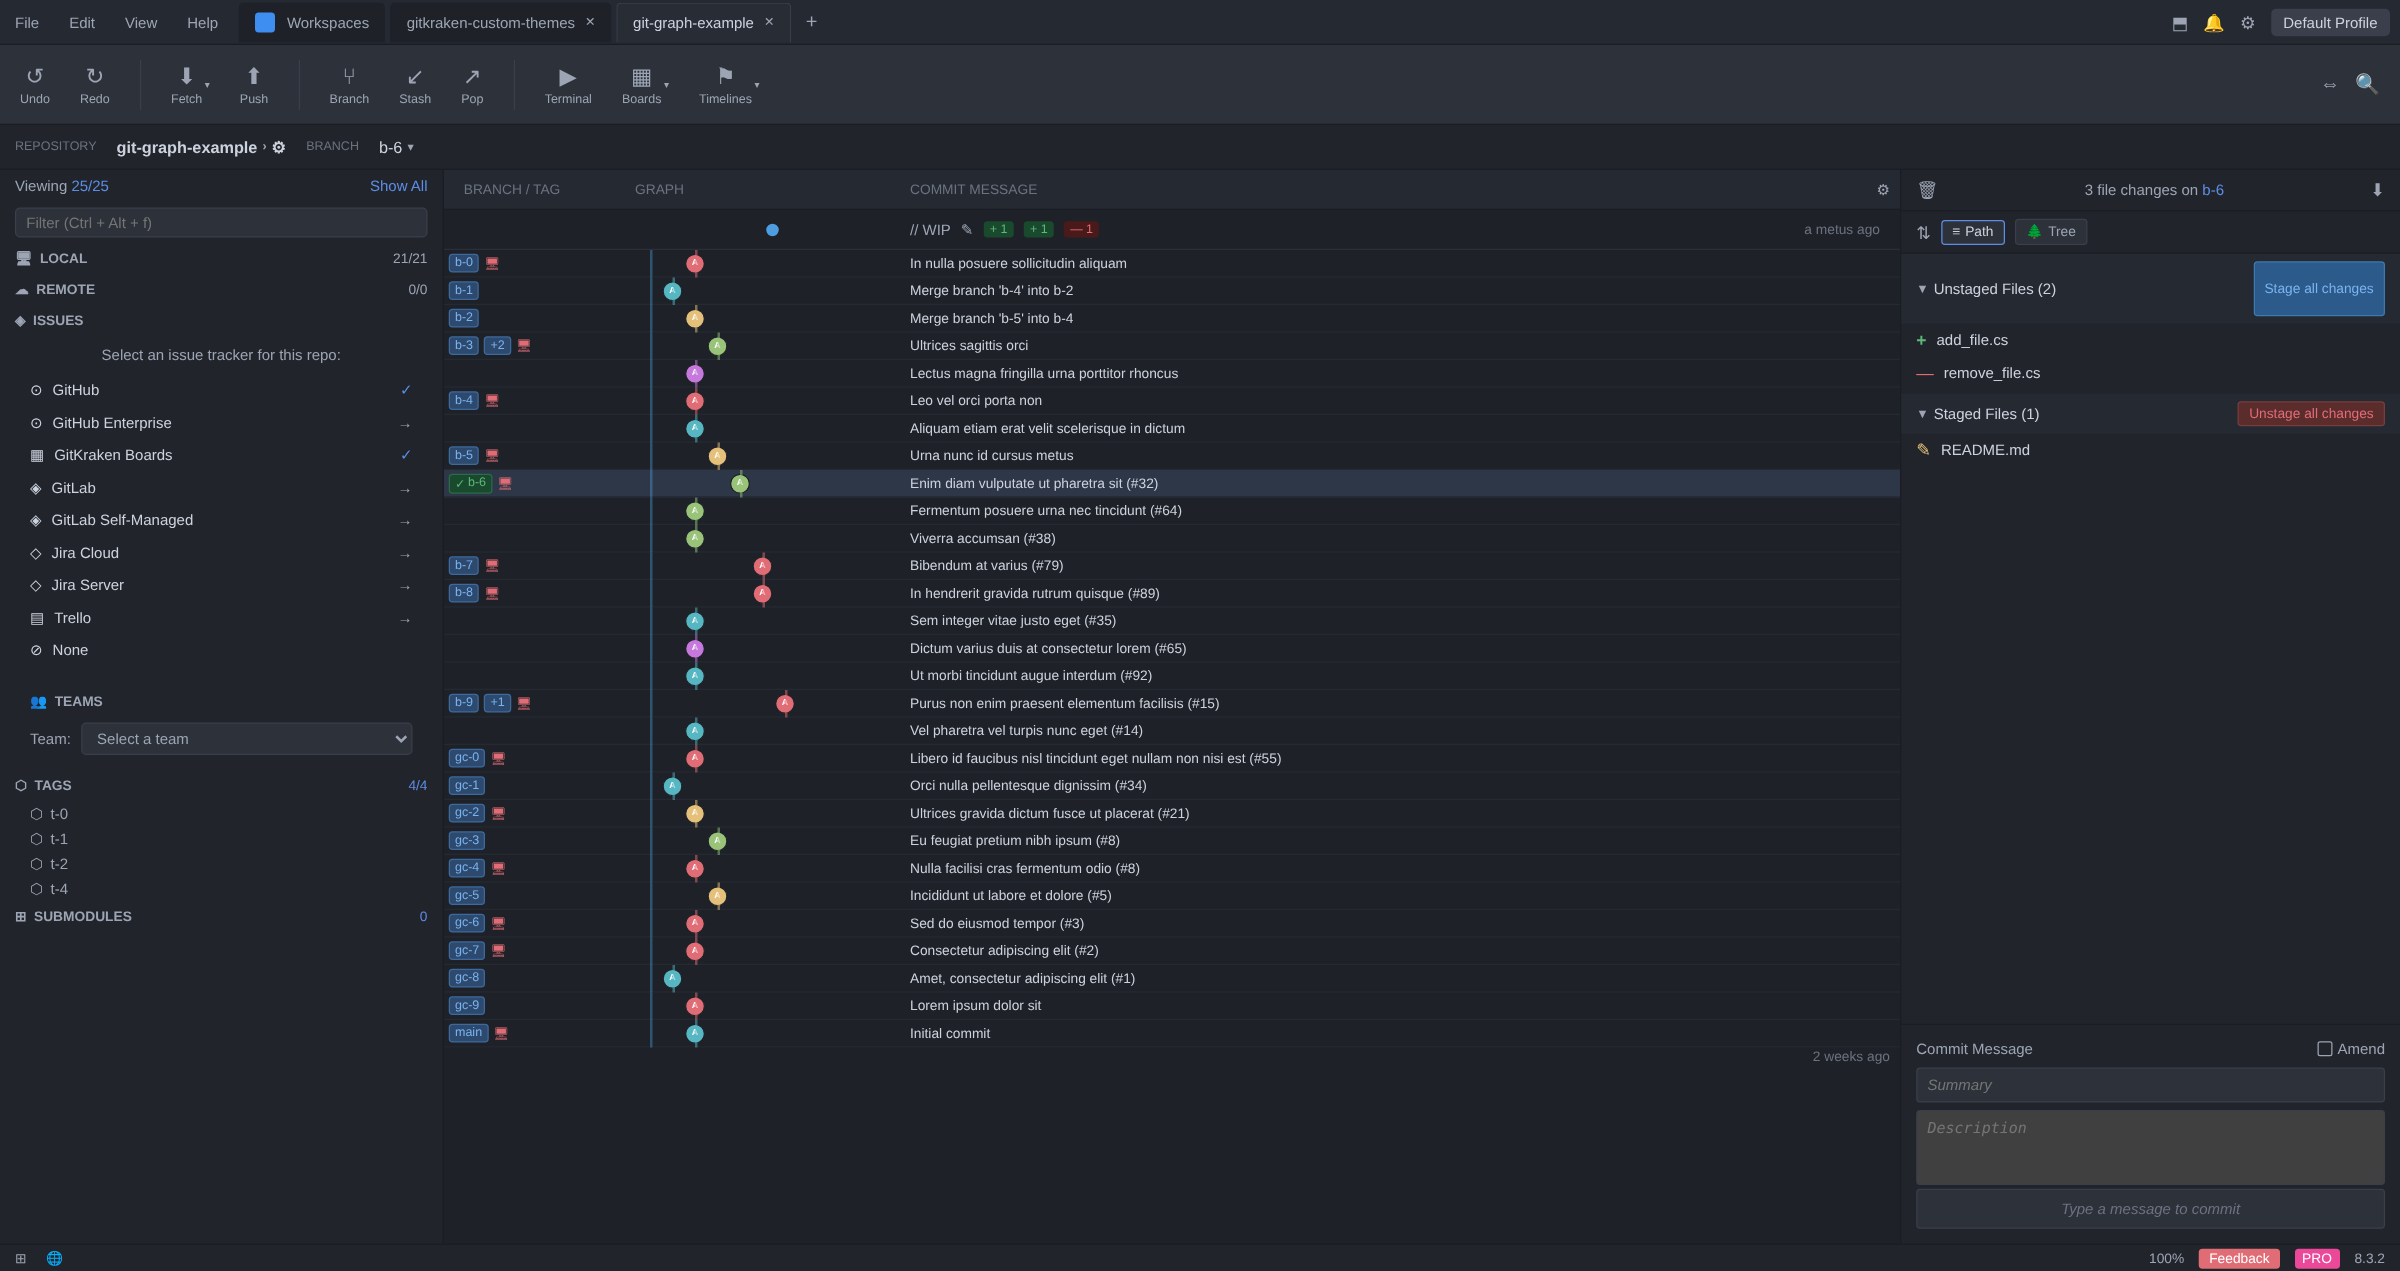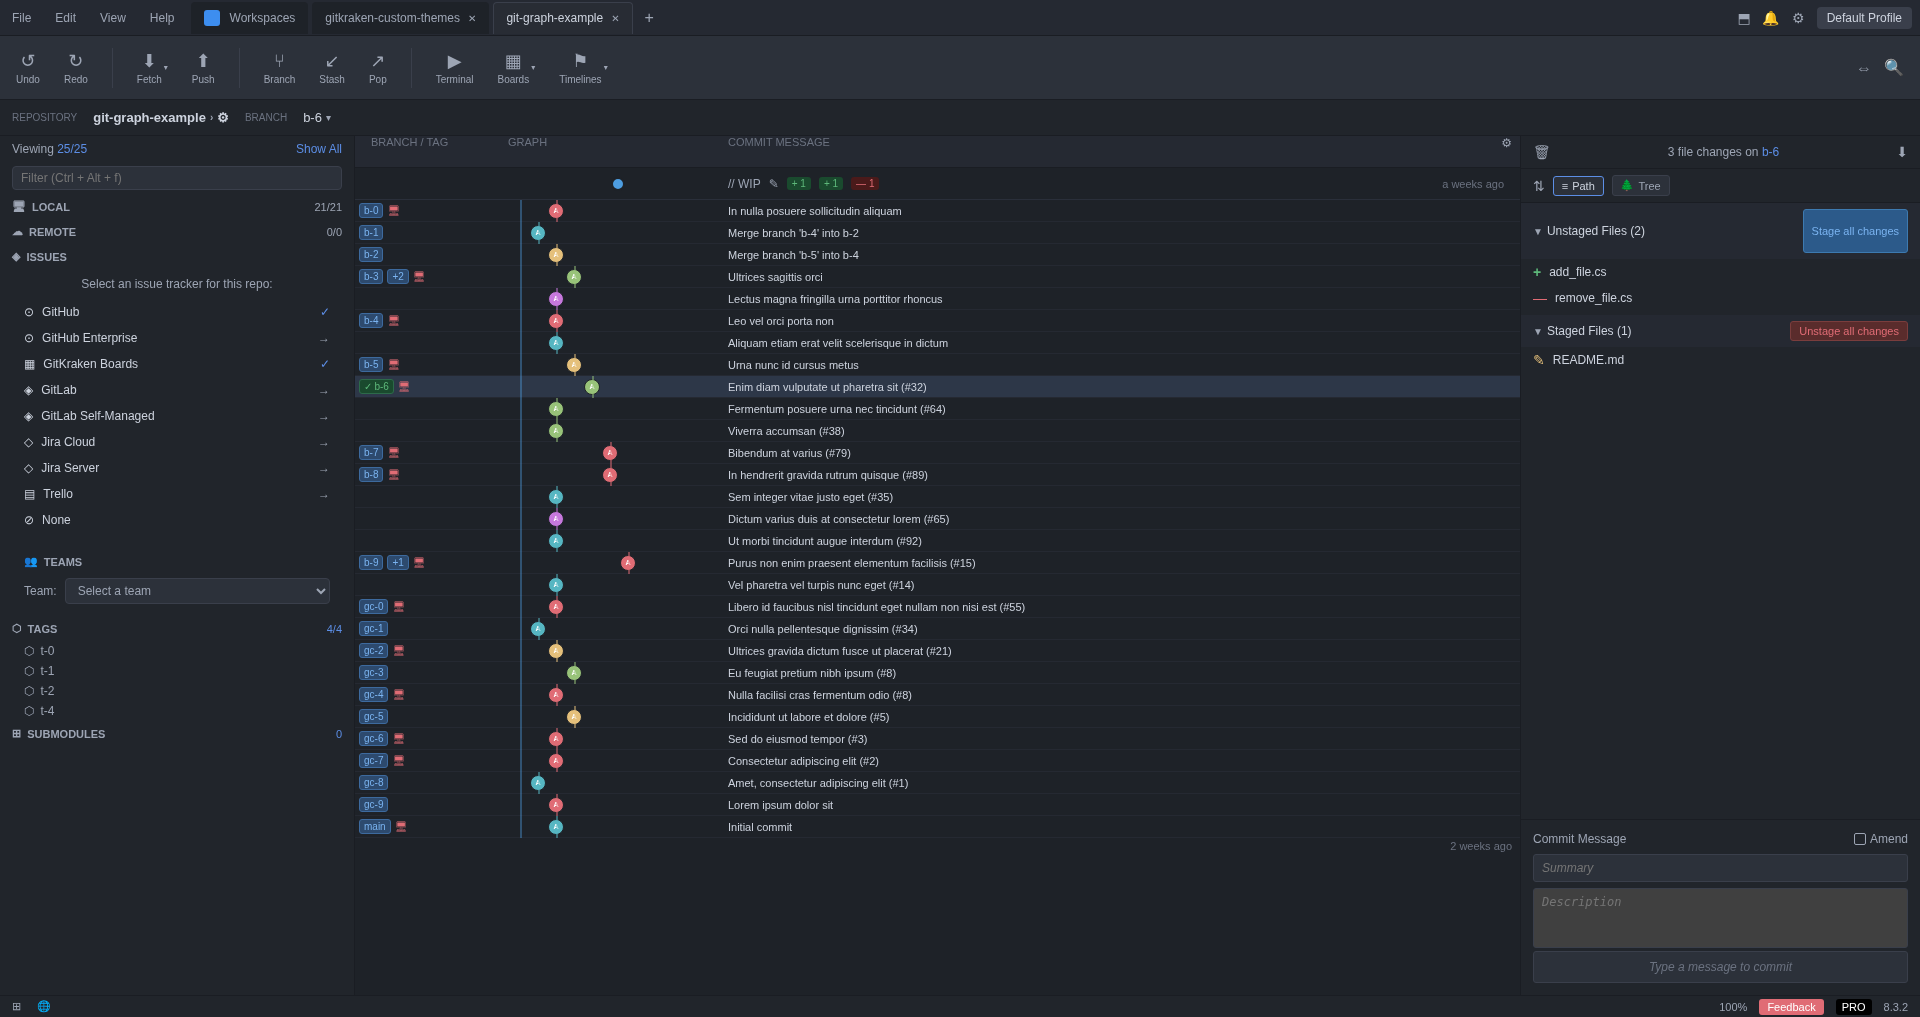--- a/index.html
+++ b/index.html
@@ -56,21 +56,21 @@
     .tracker-arrow { color: #9da5b4; font-size: 12px; }
     .tag-item { display: flex; align-items: center; gap: 6px; padding: 3px 12px 3px 24px; color: #9da5b4; font-size: 12px; cursor: pointer; }
     .teams-section { padding: 8px 12px; }
     .team-select { width: 100%; background: #2c313a; border: 1px solid #3a3f4b; border-radius: 4px; padding: 4px 8px; color: #9da5b4; font-size: 12px; outline: none; }
     .tags-header { display: flex; align-items: center; justify-content: space-between; padding: 6px 12px; }
     .tags-count { color: #5c8ee6; font-size: 11px; }
     .submodules-row { display: flex; align-items: center; justify-content: space-between; padding: 6px 12px; }
 
     
     .graph-area { flex: 1; display: flex; flex-direction: column; background: #1e2228; overflow: hidden; }
-    .graph-header { display: flex; height: 32px; background: #252932; border-bottom: 1px solid #1a1d23; padding: 0 8px; }
+    .graph-header { display: flex; align-items: center; height: 32px; background: #252932; border-bottom: 1px solid #1a1d23; padding: 0 8px; }
     .graph-col-branch { width: 145px; font-size: 11px; color: #6b7280; text-transform: uppercase; padding: 0 8px; }
     .graph-col-graph { width: 220px; font-size: 11px; color: #6b7280; text-transform: uppercase; }
     .graph-col-message { flex: 1; font-size: 11px; color: #6b7280; text-transform: uppercase; }
     .graph-icon-btn { margin-left: auto; color: #9da5b4; cursor: pointer; }
     .wip-row { display: flex; align-items: center; height: 32px; background: #1e2228; border-bottom: 1px solid #2a2f3a; padding: 0 8px; cursor: pointer; position: relative; }
     .wip-branch { width: 145px; padding: 0 8px; font-size: 12px; }
     .wip-dot { width: 14px; height: 14px; border-radius: 50%; background: #4d9de0; border: 2px solid #1e2228; }
     .wip-message { flex: 1; color: #9da5b4; font-size: 12px; display: flex; align-items: center; gap: 8px; }
     .wip-badge { background: #3d5a80; color: #cdd3de; font-size: 10px; padding: 1px 5px; border-radius: 3px; display: flex; align-items: center; gap: 3px; }
     .wip-time { margin-left: auto; font-size: 11px; color: #6b7280; padding-right: 8px; }
@@ -110,21 +110,21 @@
     .amend-check { display: flex; align-items: center; gap: 4px; font-size: 12px; color: #9da5b4; }
     .commit-summary { width: 100%; background: #2c313a; border: 1px solid #3a3f4b; border-radius: 3px; padding: 6px 8px; color: #9da5b4; font-size: 12px; outline: none; margin-bottom: 6px; font-style: italic; }
     .commit-desc { width: 100%; background: #404040; border: 1px solid #3a3f4b; border-radius: 3px; padding: 6px 8px; color: #9da5b4; font-size: 12px; outline: none; height: 60px; resize: none; font-style: italic; }
     .commit-btn-area { width: 100%; background: #2c313a; border: 1px solid #3a3f4b; border-radius: 3px; padding: 8px; color: #6b7280; font-size: 12px; text-align: center; font-style: italic; cursor: pointer; }
 
     
     .status-bar { height: 22px; background: #21252b; border-top: 1px solid #1a1d23; display: flex; align-items: center; padding: 0 12px; gap: 16px; flex-shrink: 0; }
     .status-item { font-size: 11px; color: #9da5b4; display: flex; align-items: center; gap: 4px; }
     .status-right { margin-left: auto; display: flex; align-items: center; gap: 12px; }
     .feedback-btn { background: #e06c75; color: #fff; padding: 2px 8px; border-radius: 3px; font-size: 11px; cursor: pointer; }
-    .pro-badge { background: #000000; color: #fff; padding: 2px 6px; border-radius: 3px; font-size: 11px; }
+    .pro-badge { background: #ec4899; color: #fff; padding: 2px 6px; border-radius: 3px; font-size: 11px; }
     .version-label { font-size: 11px; color: #9da5b4; }
 
     
     ::-webkit-scrollbar { width: 6px; height: 6px; }
     ::-webkit-scrollbar-track { background: #1e2228; }
     ::-webkit-scrollbar-thumb { background: #3a3f4b; border-radius: 3px; }
 
     .delete-icon { color: #9da5b4; cursor: pointer; font-size: 14px; }
     .download-icon { color: #9da5b4; cursor: pointer; font-size: 14px; }
     .expand-icon { color: #9da5b4; cursor: pointer; font-size: 10px; }
@@ -396,21 +396,21 @@
         <span class="wip-badge" style="background:#1a4a2e; color:#5db87a;">
           <span>+ 1</span>
         </span>
         <span class="wip-badge" style="background:#1a4a2e; color:#5db87a;">
           <span>+ 1</span>
         </span>
         <span class="wip-badge" style="background:#4a1a1a; color:#e06c75;">
           <span>— 1</span>
         </span>
       </div>
-      <span class="wip-time">a weeks ago</span>
+      <span class="wip-time">a metus ago</span>
     </div>
 
     <div class="graph-scroll">
 
       <div id="commit-rows-container">
           <div class="commit-row">
             <div class="commit-branch-col">
               <span class="branch-tag">b-0</span>
               <span class="monitor-icon" style="font-size: 10px;">🖥</span>
             </div>

